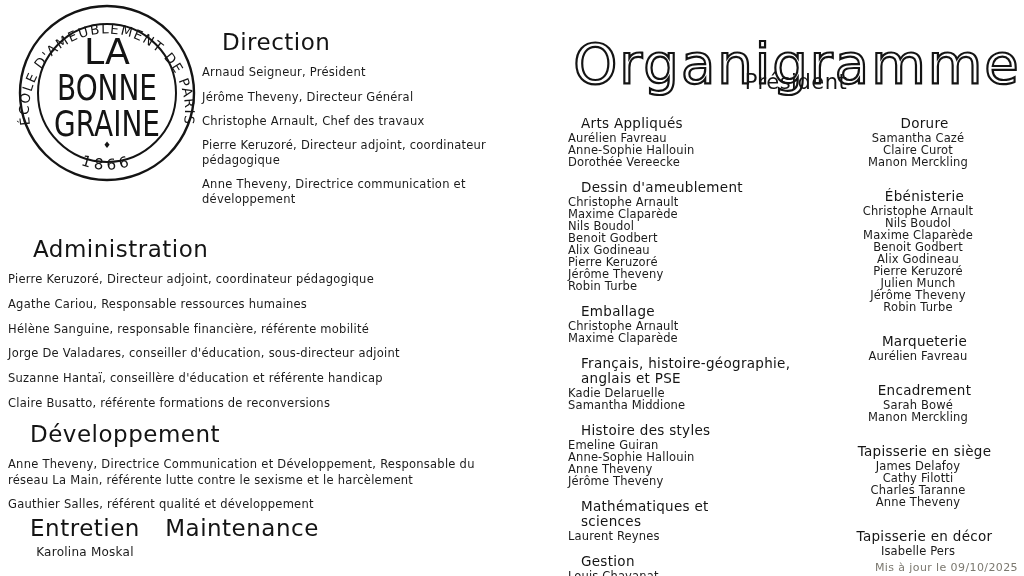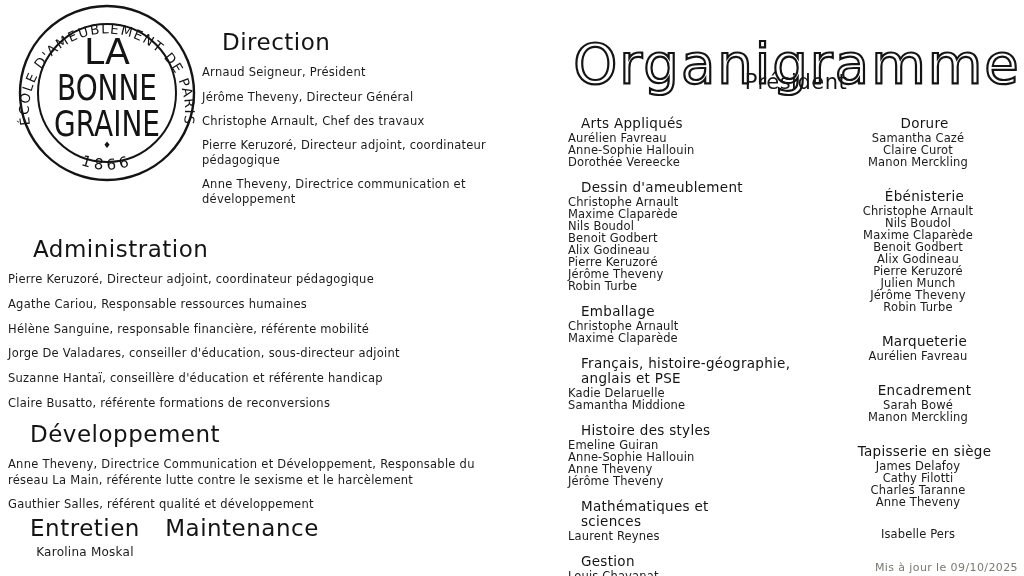--- a/index.html
+++ b/index.html
@@ -210,17 +210,18 @@
       <div class="ped-name">Manon Merckling</div>
     </div>
     <div class="ped-section">
       <h3>Tapisserie en siège</h3>
       <div class="ped-name">James Delafoy</div>
       <div class="ped-name">Cathy Filotti</div>
       <div class="ped-name">Charles Taranne</div>
       <div class="ped-name">Anne Theveny</div>
     </div>
     <div class="ped-section">
+      <h3>Tapisserie en décor</h3>
       <div class="ped-name">Isabelle Pers</div>
     </div>
   </div>
 
 <div id="updated" class="abs">Mis à jour le 09/10/2025</div>
 
 </body></html>

